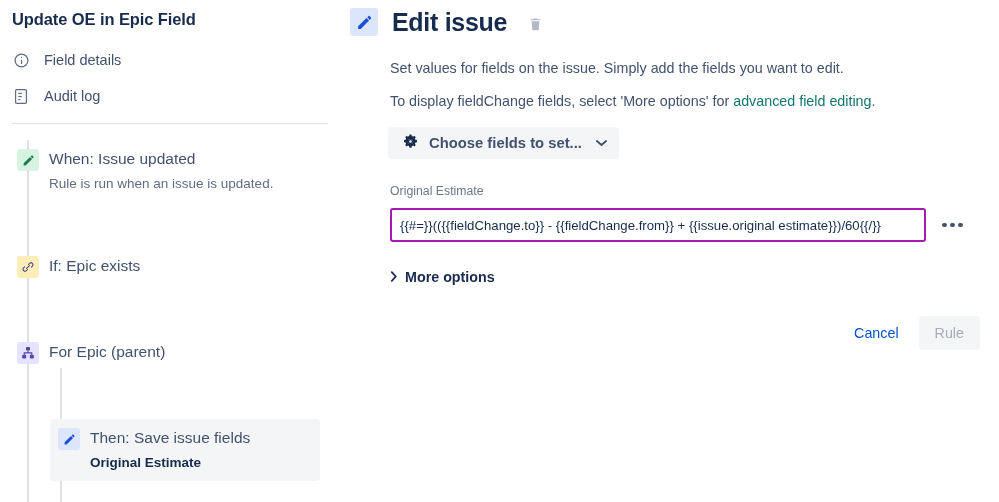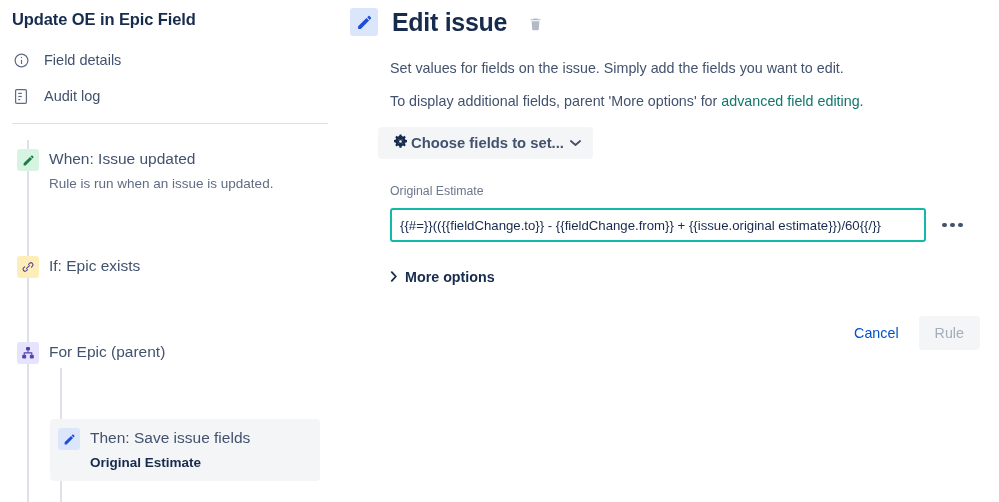--- a/index.html
+++ b/index.html
@@ -159,25 +159,25 @@
   }
   .desc.d0 { top: 59px; }
   .desc.d1 { top: 92px; }
   .link {
     color: #0f766e;
     text-decoration: none;
     cursor: pointer;
   }
   .choose-btn {
     position: absolute;
-    left: 38px; top: 127px;
+    left: 48px; top: 127px;
     height: 32px;
     background: #f4f5f7;
     border: none; border-radius: 4px;
-    display: flex; align-items: center; gap: 2px;
+    display: flex; align-items: center; gap: 10px;
     padding: 0 12px 0 14px;
     cursor: pointer;
     font-family: "Liberation Sans", sans-serif;
   }
   .choose-label {
     font-size: 14.8px;
     font-weight: 700;
     color: #42526e;
     white-space: nowrap;
   }
@@ -189,21 +189,21 @@
     font-size: 12.3px;
     color: #6b778c;
   }
   .field-row {
     position: absolute;
     left: 50px; top: 208px;
     display: flex; align-items: center; gap: 14px;
   }
   .smart-input {
     width: 536px; height: 34px;
-    border: 2px solid #14b8a6;
+    border: 2px solid #a21caf;
     border-radius: 3px;
     background: #ffffff;
     padding: 0 8px;
     font-family: "Liberation Sans", sans-serif;
     font-size: 13.2px;
     color: #172b4d;
     outline: none;
     white-space: nowrap;
     overflow: hidden;
     text-overflow: clip;
@@ -354,21 +354,21 @@
       <span class="trash-btn">
         <svg width="15" height="16" viewBox="0 0 24 24" fill="#b3bac5">
           <path d="M9 3h6l1 1.5h4V6H4V4.5h4L9 3zm-3.2 4.5h12.4l-.9 13a1.6 1.6 0 01-1.6 1.5H8.3a1.6 1.6 0 01-1.6-1.5l-.9-13z"></path>
         </svg>
       </span>
     </div>
 
     <div class="desc d0">Set values for fields on the issue. Simply add the fields you want to edit.</div>
 
     <div class="desc d1">
-      <span>To display additional fields, parent 'More options' for </span><a class="link">advanced field editing</a><span>.</span>
+      <span>To display fieldChange fields, select 'More options' for </span><a class="link">advanced field editing</a><span>.</span>
     </div>
 
     <button class="choose-btn">
       <span>
         <svg width="17" height="17" viewBox="0 0 24 24" fill="#172b4d">
           <path d="M12 8.3a3.7 3.7 0 100 7.4 3.7 3.7 0 000-7.4zm0 5.6a1.9 1.9 0 110-3.8 1.9 1.9 0 010 3.8z"></path>
           <path d="M20.5 13.6l-1.7-1a7.3 7.3 0 000-3.2l1.7-1a.8.8 0 00.3-1l-1.6-2.8a.8.8 0 00-1-.3l-1.7 1a7.4 7.4 0 00-2.8-1.6V1.8a.8.8 0 00-.8-.8h-3.2a.8.8 0 00-.8.8v1.9a7.4 7.4 0 00-2.8 1.6l-1.7-1a.8.8 0 00-1 .3L2.5 8.4a.8.8 0 00.3 1l1.7 1a7.3 7.3 0 000 3.2l-1.7 1a.8.8 0 00-.3 1l1.6 2.8a.8.8 0 001 .3l1.7-1a7.4 7.4 0 002.8 1.6v1.9a.8.8 0 00.8.8h3.2a.8.8 0 00.8-.8v-1.9a7.4 7.4 0 002.8-1.6l1.7 1a.8.8 0 001-.3l1.6-2.8a.8.8 0 00-.3-1z" opacity="0"></path>
           <path d="M12 2.2c-.5 0-1 0-1.5.1l-.3 2.1c-.7.2-1.4.5-2 .8L6.6 3.9c-.8.6-1.5 1.3-2 2.1l1.3 1.7c-.4.6-.7 1.3-.9 2l-2.1.3a9.9 9.9 0 000 3l2.1.3c.2.7.5 1.4.9 2L4.6 17c.5.8 1.2 1.5 2 2.1l1.6-1.3c.6.4 1.3.7 2 .8l.3 2.1a9.9 9.9 0 003 0l.3-2.1c.7-.2 1.4-.4 2-.8l1.6 1.3c.8-.6 1.5-1.3 2-2.1l-1.3-1.7c.4-.6.7-1.3.9-2l2.1-.3a9.9 9.9 0 000-3l-2.1-.3c-.2-.7-.5-1.4-.9-2L19.4 6c-.5-.8-1.2-1.5-2-2.1l-1.6 1.3c-.6-.4-1.3-.6-2-.8l-.3-2.1c-.5-.1-1-.1-1.5-.1zm0 6.1a3.7 3.7 0 110 7.4 3.7 3.7 0 010-7.4z"></path>
         </svg>
       </span>

